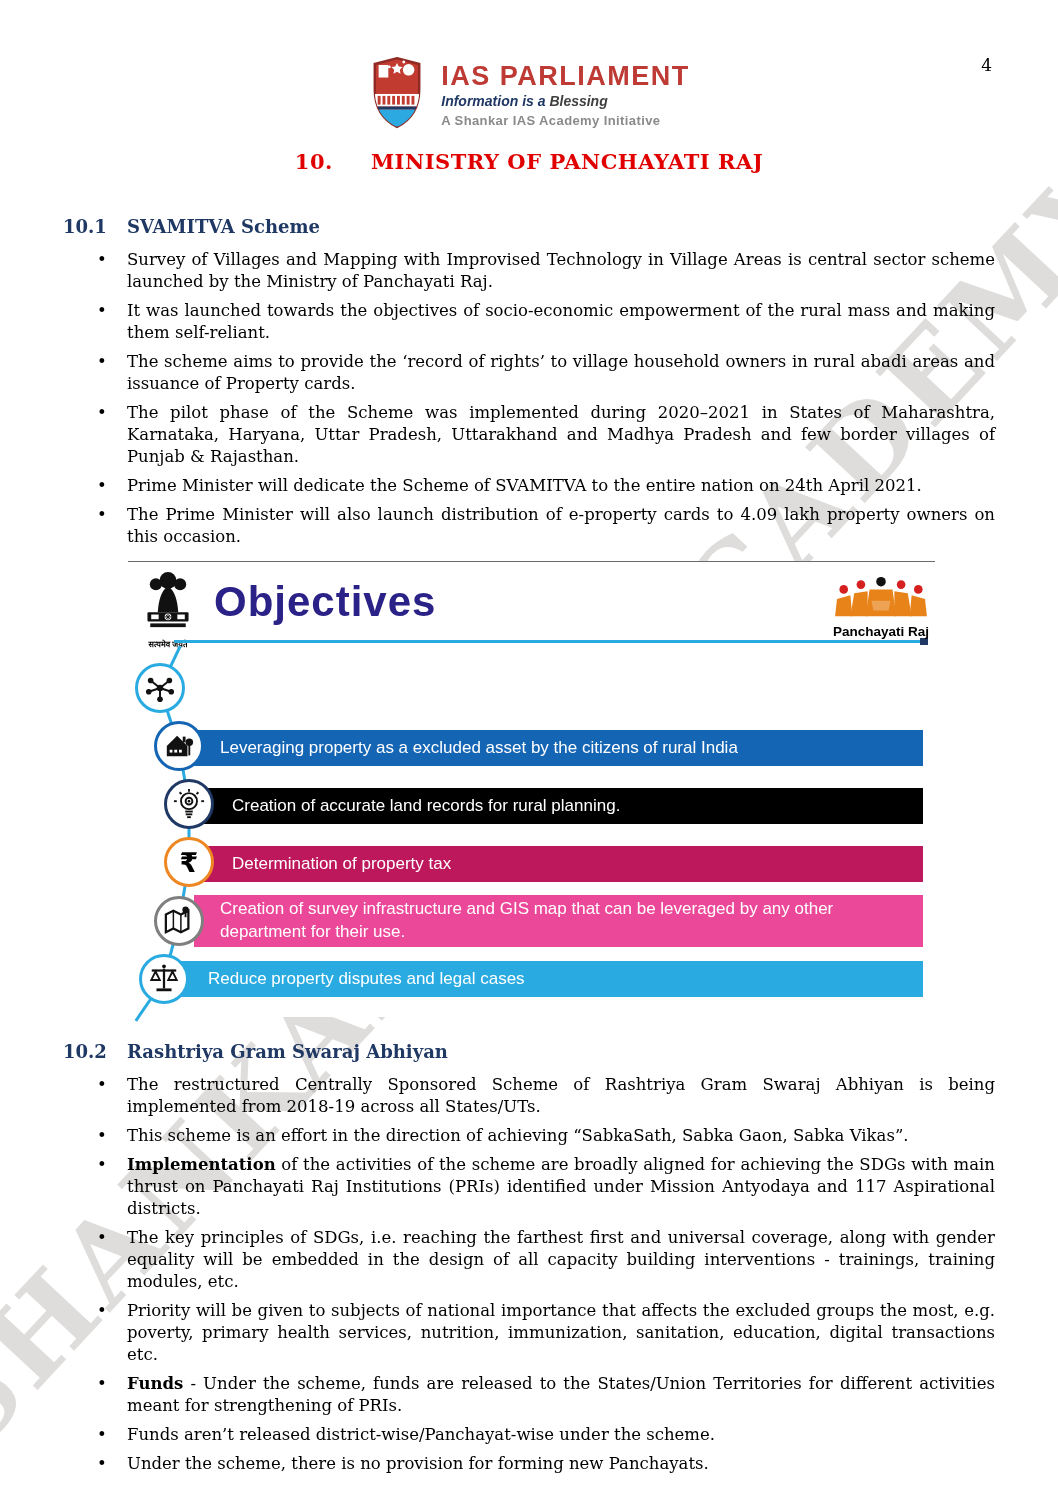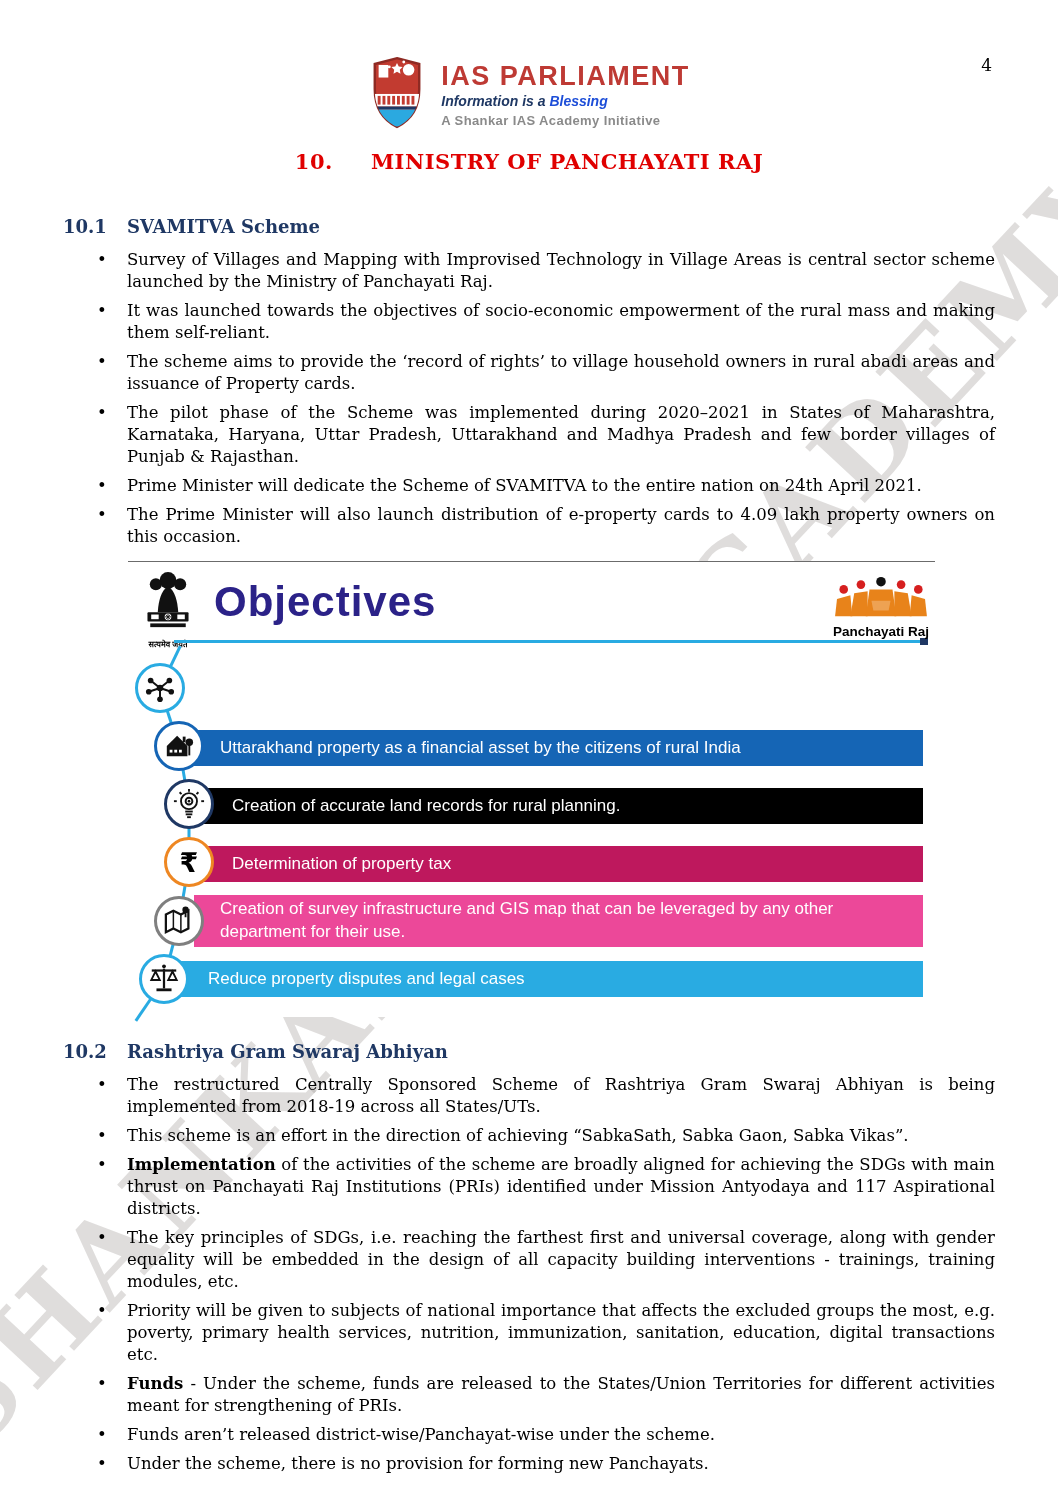--- a/index.html
+++ b/index.html
@@ -12,21 +12,21 @@
     position:absolute;left:50%;top:805px;transform:translate(-50%,-50%) rotate(-47deg);
     font-family:"DejaVu Serif", serif;font-weight:bold;font-size:112px;letter-spacing:6px;
     color:rgba(150,144,138,0.30);white-space:nowrap;z-index:0;user-select:none;
   }
   
   .page-num{position:absolute;top:55px;right:66px;font-size:17px;z-index:2;}
   .brand-header{position:absolute;top:55px;left:0;width:100%;display:flex;justify-content:center;gap:15px;z-index:2;}
   .brand-text{display:flex;flex-direction:column;justify-content:center;font-family:"Liberation Sans",sans-serif;}
   .brand-name{font-size:27px;font-weight:bold;color:#BE3A34;letter-spacing:1.5px;line-height:1.05;}
   .brand-tagline{font-size:14px;font-weight:bold;font-style:italic;color:#1F3864;margin-top:2px;}
-  .brand-tagline .hl{color:#1d4ed8;}
+  .brand-tagline .hl{color:#404040;}
   .brand-subtitle{font-size:13px;font-weight:bold;color:#8A8A8A;margin-top:4px;letter-spacing:.4px;}
   .doc-title{position:absolute;top:149px;left:0;width:100%;text-align:center;z-index:2;
     font-size:21px;font-weight:bold;color:#E00000;letter-spacing:.5px;}
   .doc-title .t-num{margin-right:38px;}
   
   .content{position:absolute;left:63px;top:216px;width:932px;z-index:1;}
   .sec-head{display:flex;font-weight:bold;color:#1F3864;font-size:18px;margin:0 0 12px 0;}
   .sec-head .sec-num{width:64px;flex:0 0 64px;}
   ul.bullets{list-style:none;margin:0;padding:0;}
   ul.bullets li{
@@ -188,21 +188,21 @@
 
     <div class="seg s0"></div>
     <div class="seg s1"></div>
     <div class="seg s2"></div>
     <div class="seg s3"></div>
     <div class="seg s4"></div>
     <div class="seg s5"></div>
     <div class="seg s6"></div>
 
     <div class="bar bar2" style="background-color: rgb(21, 101, 181);">
-      <span>Uttarakhand property as a financial asset by the citizens of rural India</span>
+      <span>Leveraging property as a excluded asset by the citizens of rural India</span>
     </div>
     <div class="bar bar3" style="background-color: #000000;">
       <span>Creation of accurate land records for rural planning.</span>
     </div>
     <div class="bar bar4" style="background-color: #be185d;">
       <span>Determination of property tax</span>
     </div>
     <div class="bar bar5" style="background-color: #ec4899;">
       <span>Creation of survey infrastructure and GIS map that can be leveraged by any other department for their use.</span>
     </div>

